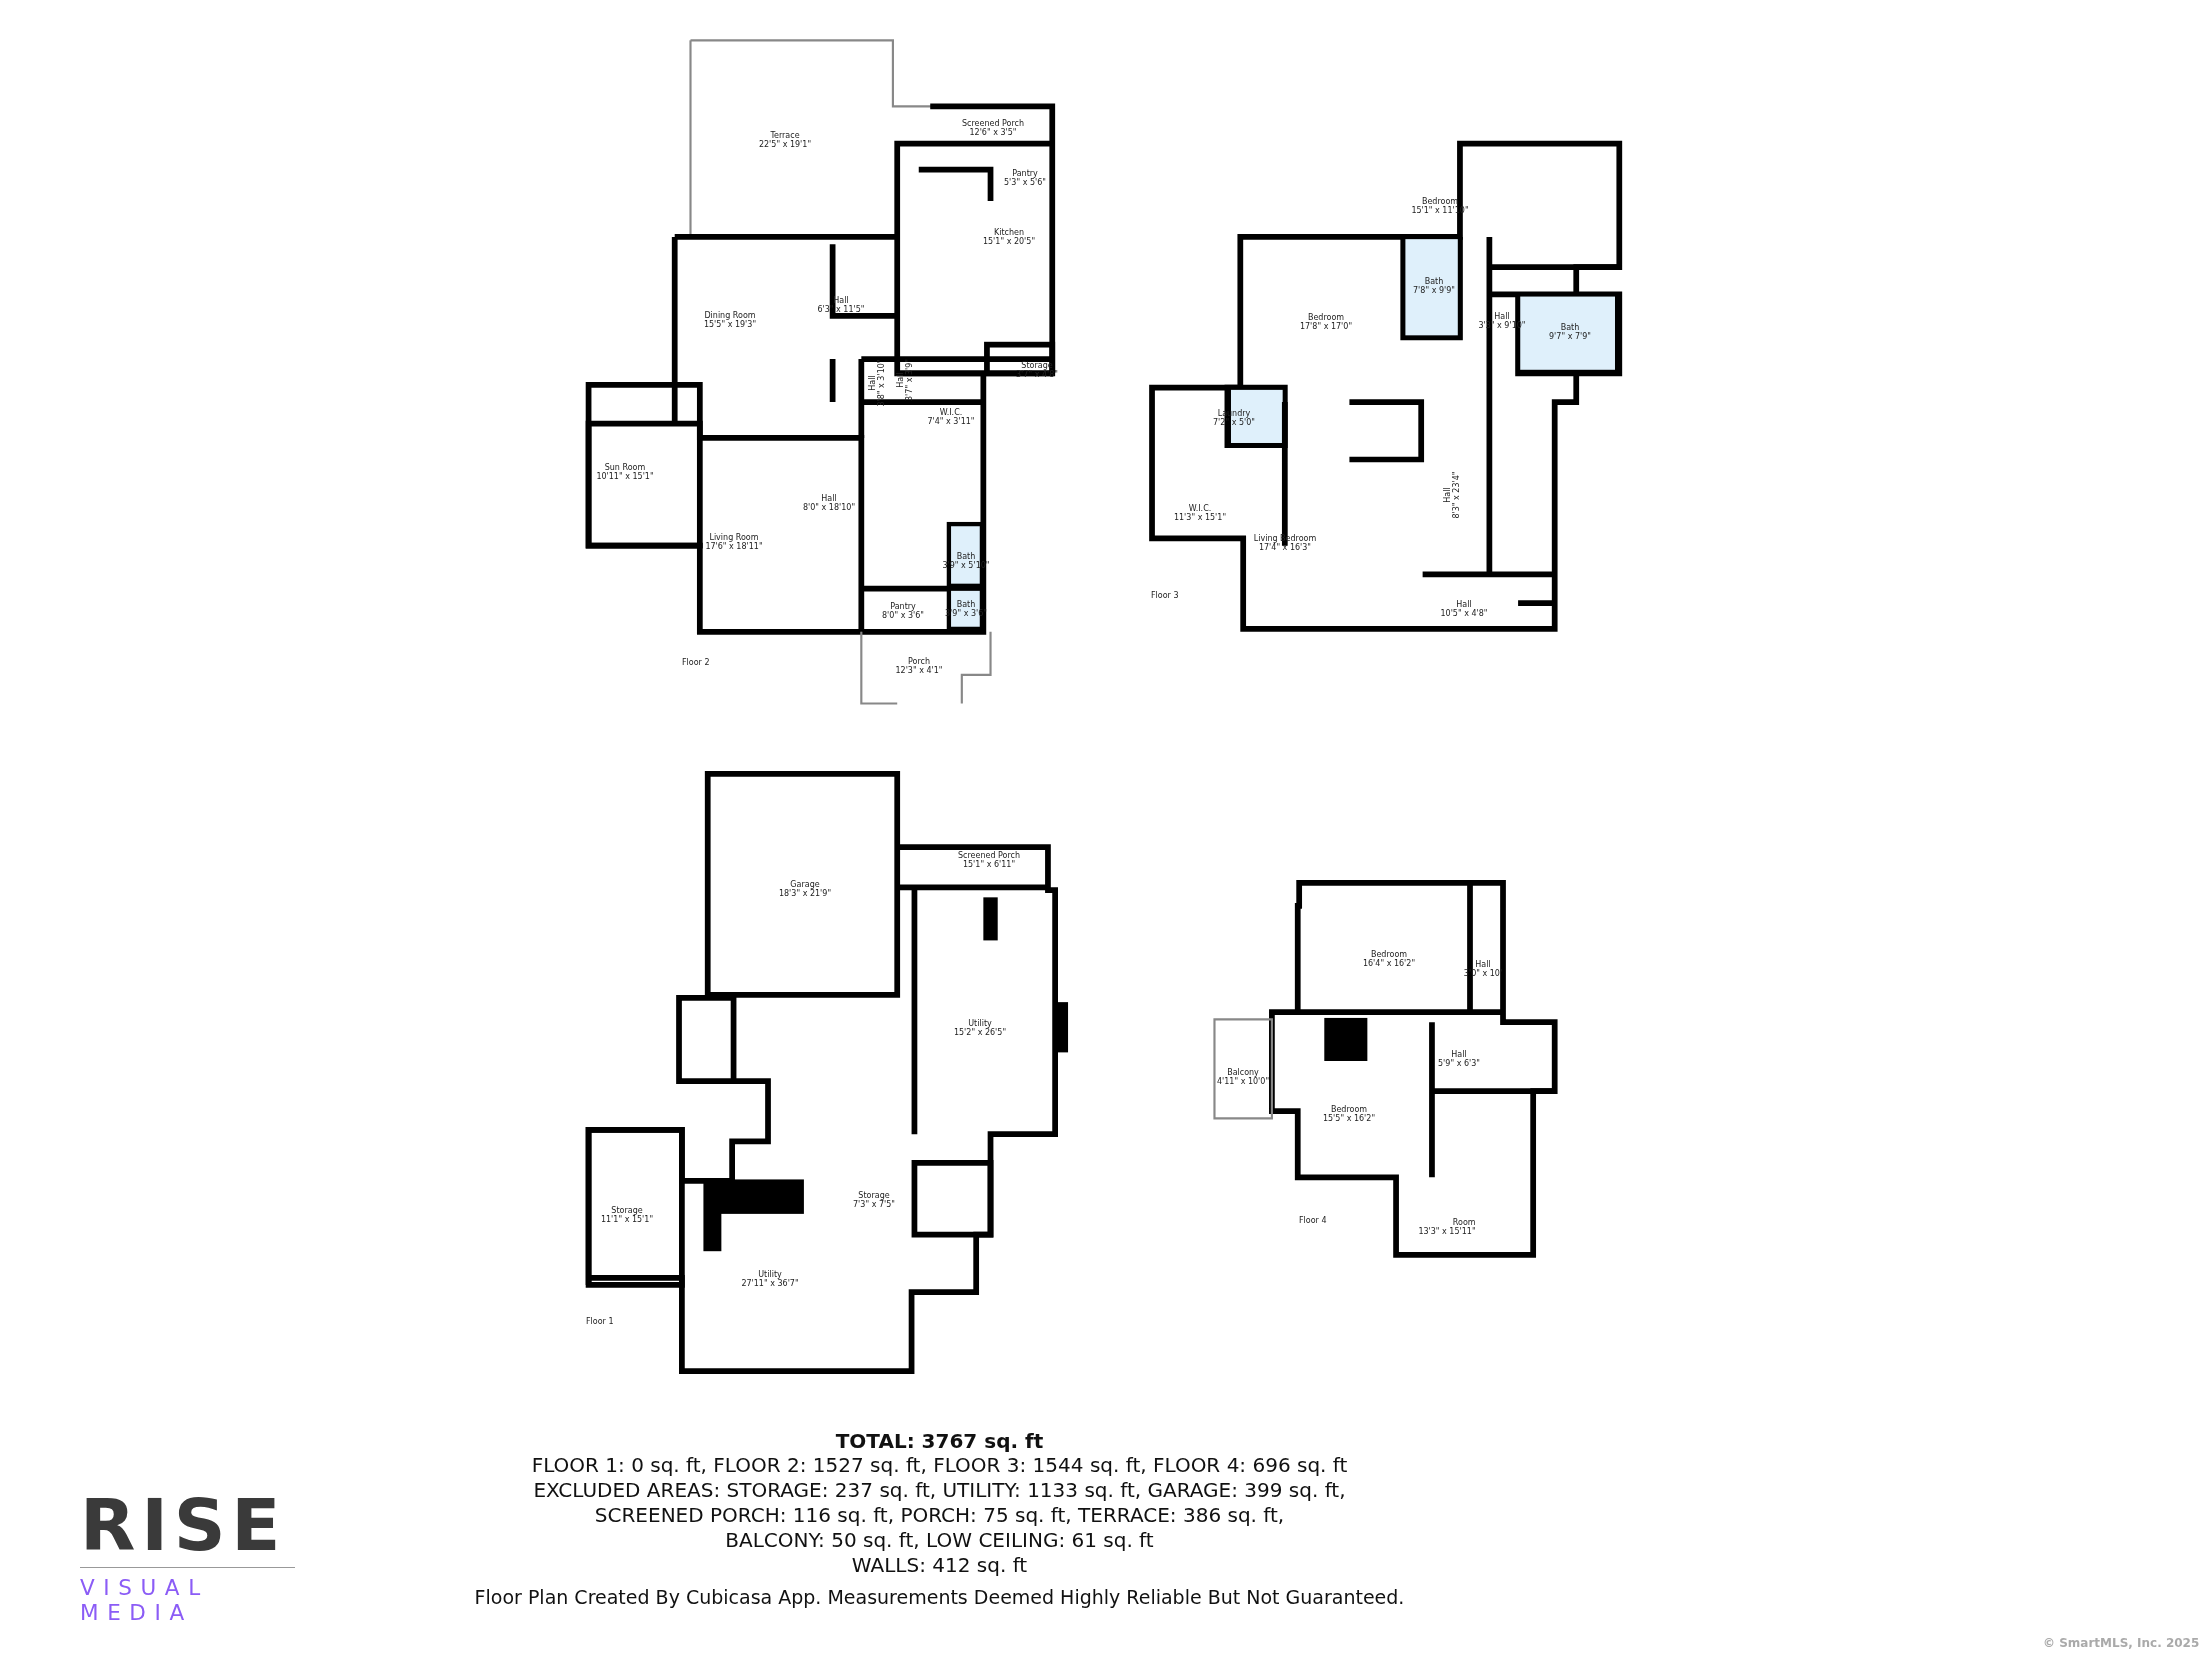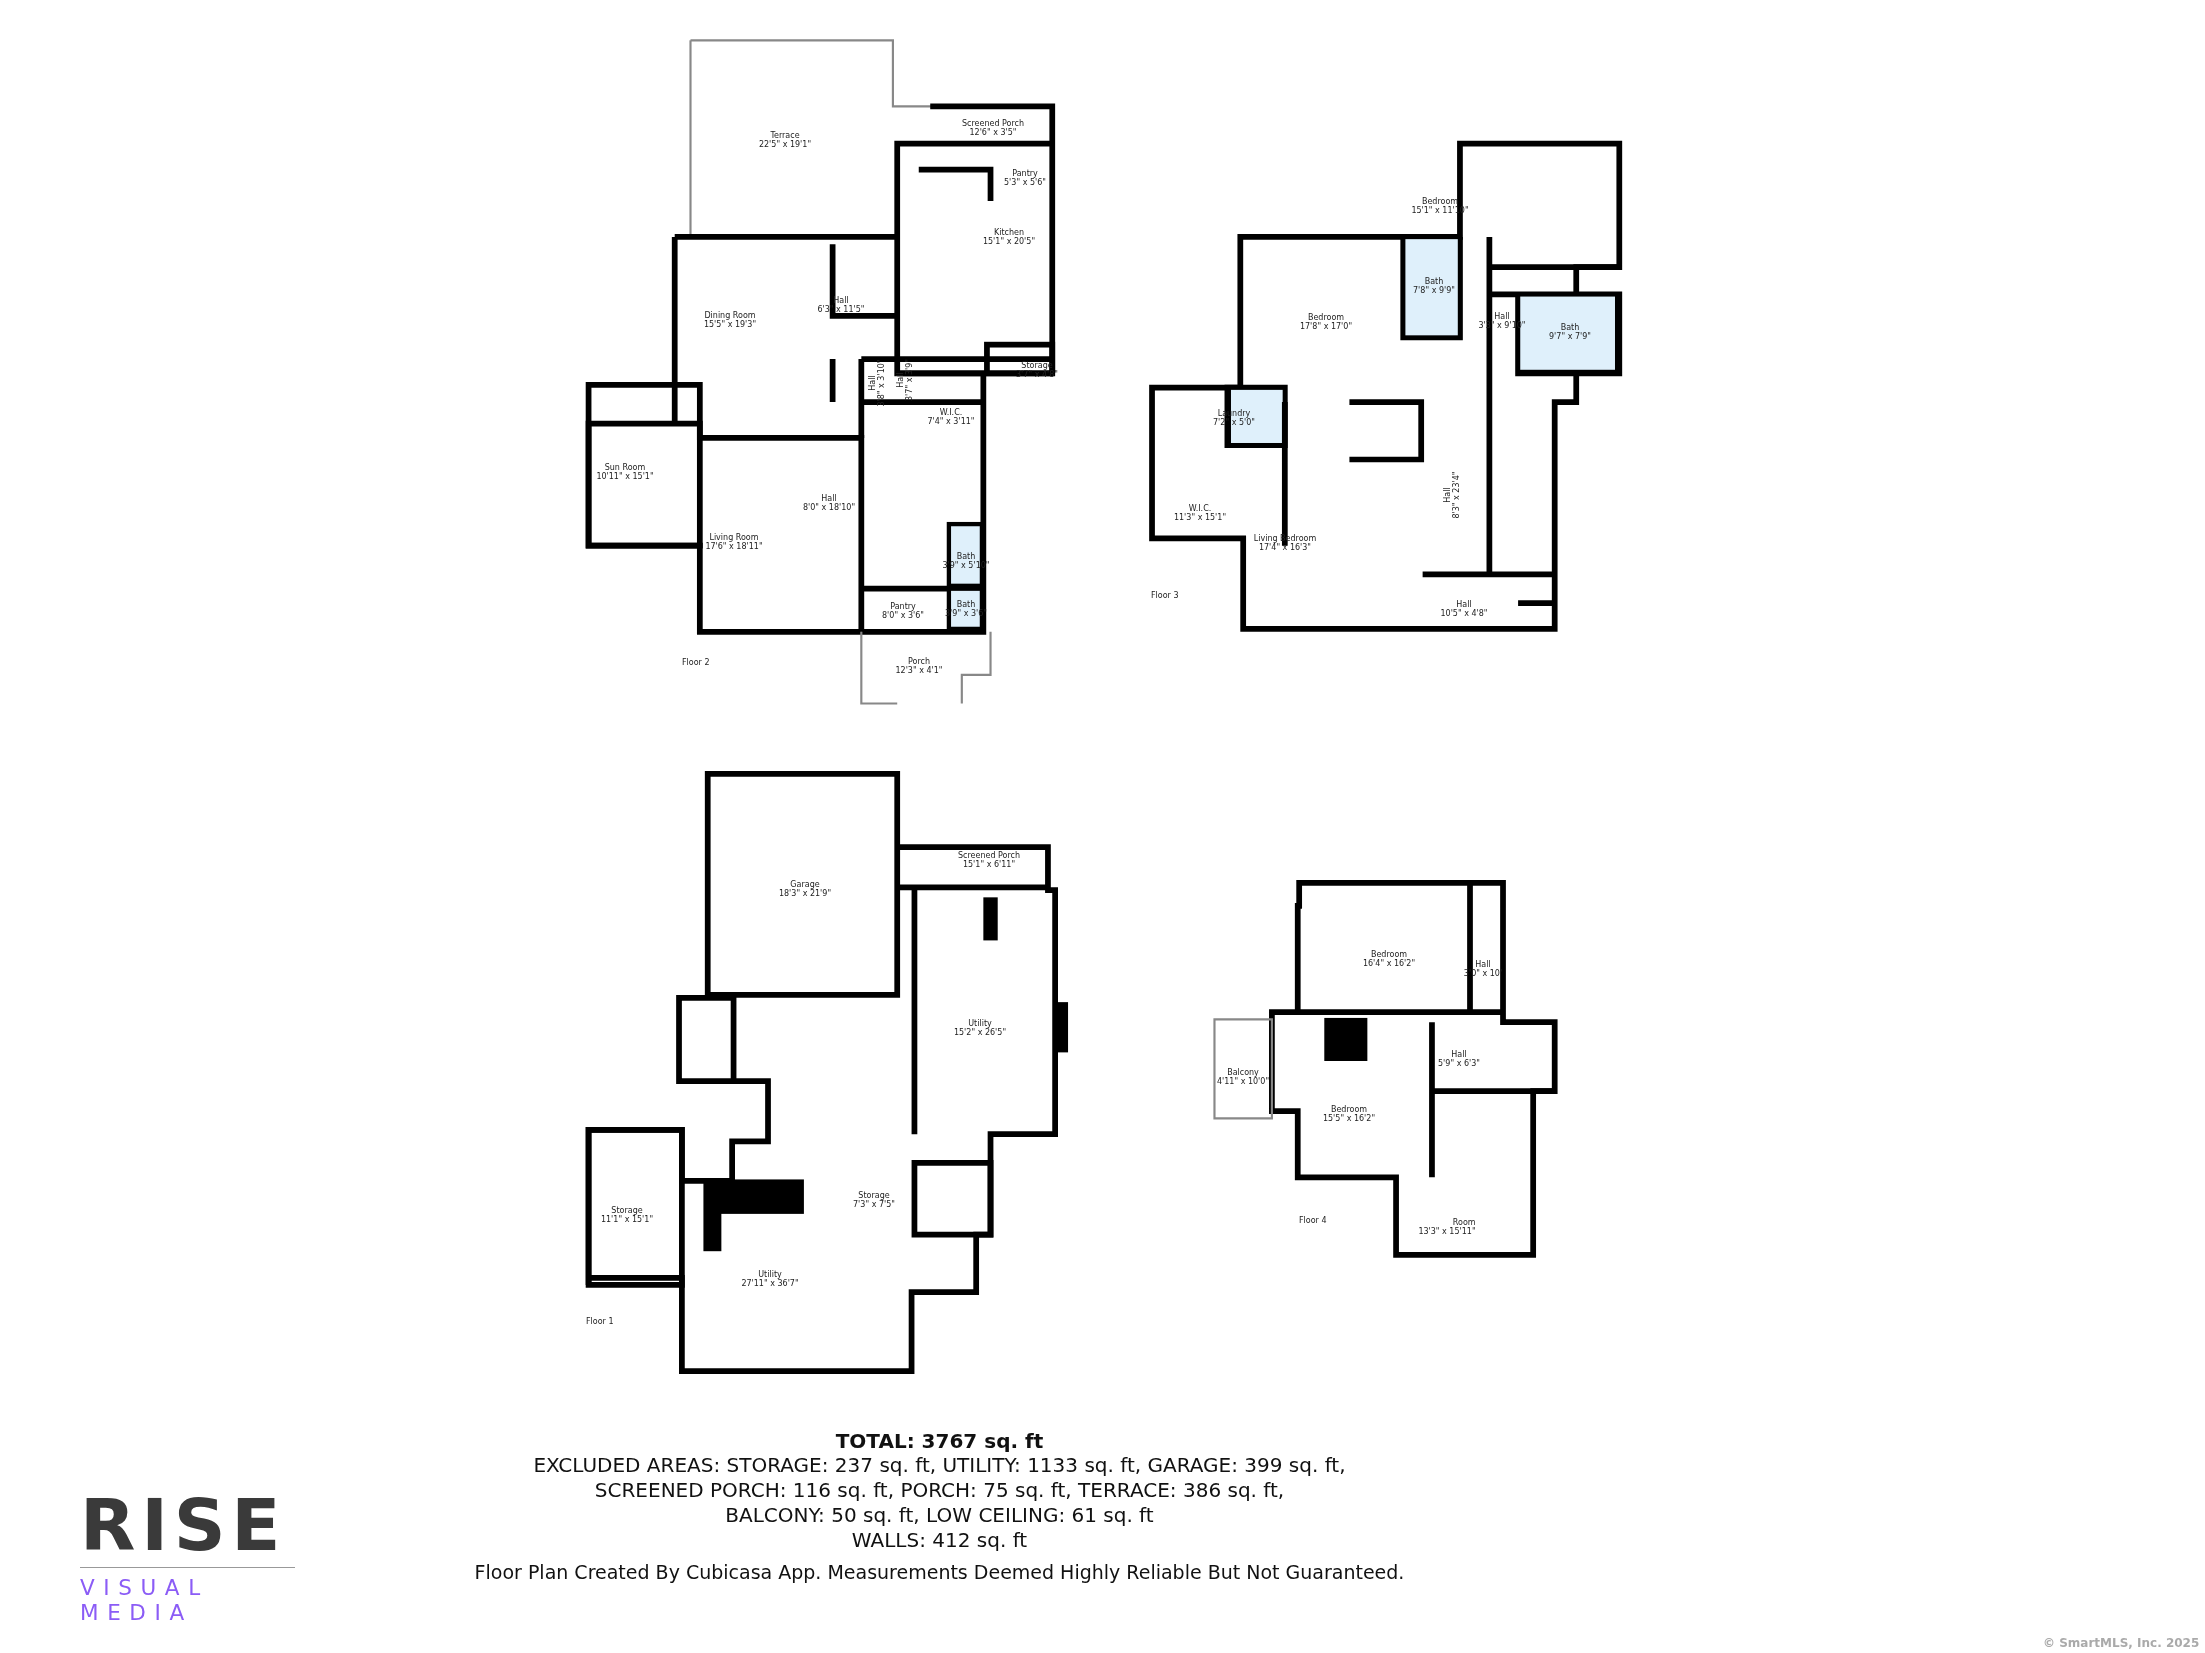--- a/index.html
+++ b/index.html
@@ -217,20 +217,21 @@
     <div>15'5" x 16'2"</div>
   </div>
 <div class="room" style="left:1447px;top:1227px;text-align:right;">
     <div>Room</div>
     <div>13'3" x 15'11"</div>
   </div>
 <div class="floor-label" style="left:1299px;top:1216px;">Floor 4</div>
 
 <div class="summary">
   <div class="total">TOTAL: 3767 sq. ft</div>
+  <div class="line">FLOOR 1: 0 sq. ft, FLOOR 2: 1527 sq. ft, FLOOR 3: 1544 sq. ft, FLOOR 4: 696 sq. ft</div>
   <div class="line">EXCLUDED AREAS: STORAGE: 237 sq. ft, UTILITY: 1133 sq. ft, GARAGE: 399 sq. ft,</div>
   <div class="line">SCREENED PORCH: 116 sq. ft, PORCH: 75 sq. ft, TERRACE: 386 sq. ft,</div>
   <div class="line">BALCONY: 50 sq. ft, LOW CEILING: 61 sq. ft</div>
   <div class="line">WALLS: 412 sq. ft</div>
   <div class="disclaimer">Floor Plan Created By Cubicasa App. Measurements Deemed Highly Reliable But Not Guaranteed.</div>
 </div>
 
 <div class="logo">
   <div class="word">RISE</div>
   <div class="rule"></div>

